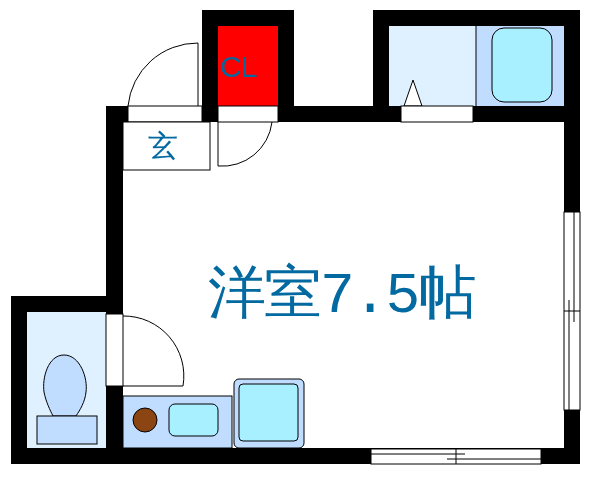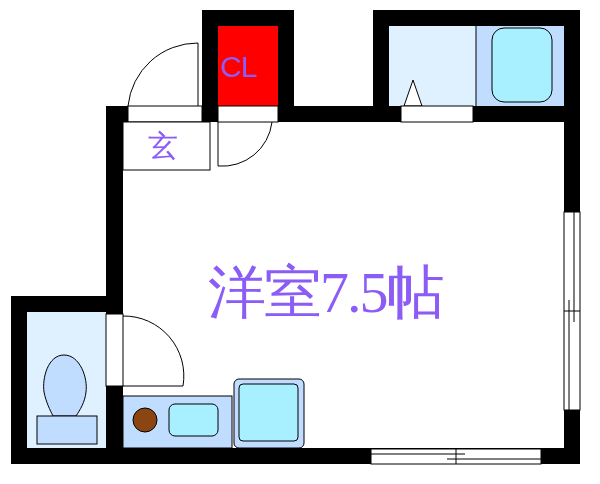--- a/index.html
+++ b/index.html
@@ -1,21 +1,21 @@
 <!DOCTYPE html>
 <html><head>
 <meta charset="utf-8">
 <style>
   html,body{margin:0;padding:0;background:#ffffff;}
   body{width:600px;height:484px;position:relative;overflow:hidden;font-family:"DejaVu Sans","Liberation Sans",sans-serif;}
   svg.plan{position:absolute;left:0;top:0;}
-  .label{position:absolute;white-space:nowrap;color:#8b5cf6;}
+  .label{position:absolute;white-space:nowrap;color:#0369a1;}
   .cl-label{left:220px;top:50px;font-size:30px;font-family:"Liberation Sans",sans-serif;letter-spacing:-1px;}
   .entry-label{left:148px;top:126px;font-size:30px;font-family:"DejaVu Sans",sans-serif;}
-  .room-label{left:208px;top:254px;font-size:58px;font-family:Liberation Serif, serif;letter-spacing:-2px;text-align:right;}
+  .room-label{left:208px;top:254px;font-size:58px;font-family:Liberation Mono, monospace;letter-spacing:-2px;text-align:right;}
 </style>
 </head>
 <body>
 
 <svg class="plan" width="600" height="484" viewBox="0 0 600 484">
 
   <rect x="202" y="10" width="92" height="112" fill="#000"></rect>
   <rect x="218" y="26" width="60" height="80" fill="#ff0000"></rect>
 
   <rect x="373" y="10" width="207" height="112" fill="#000"></rect>

